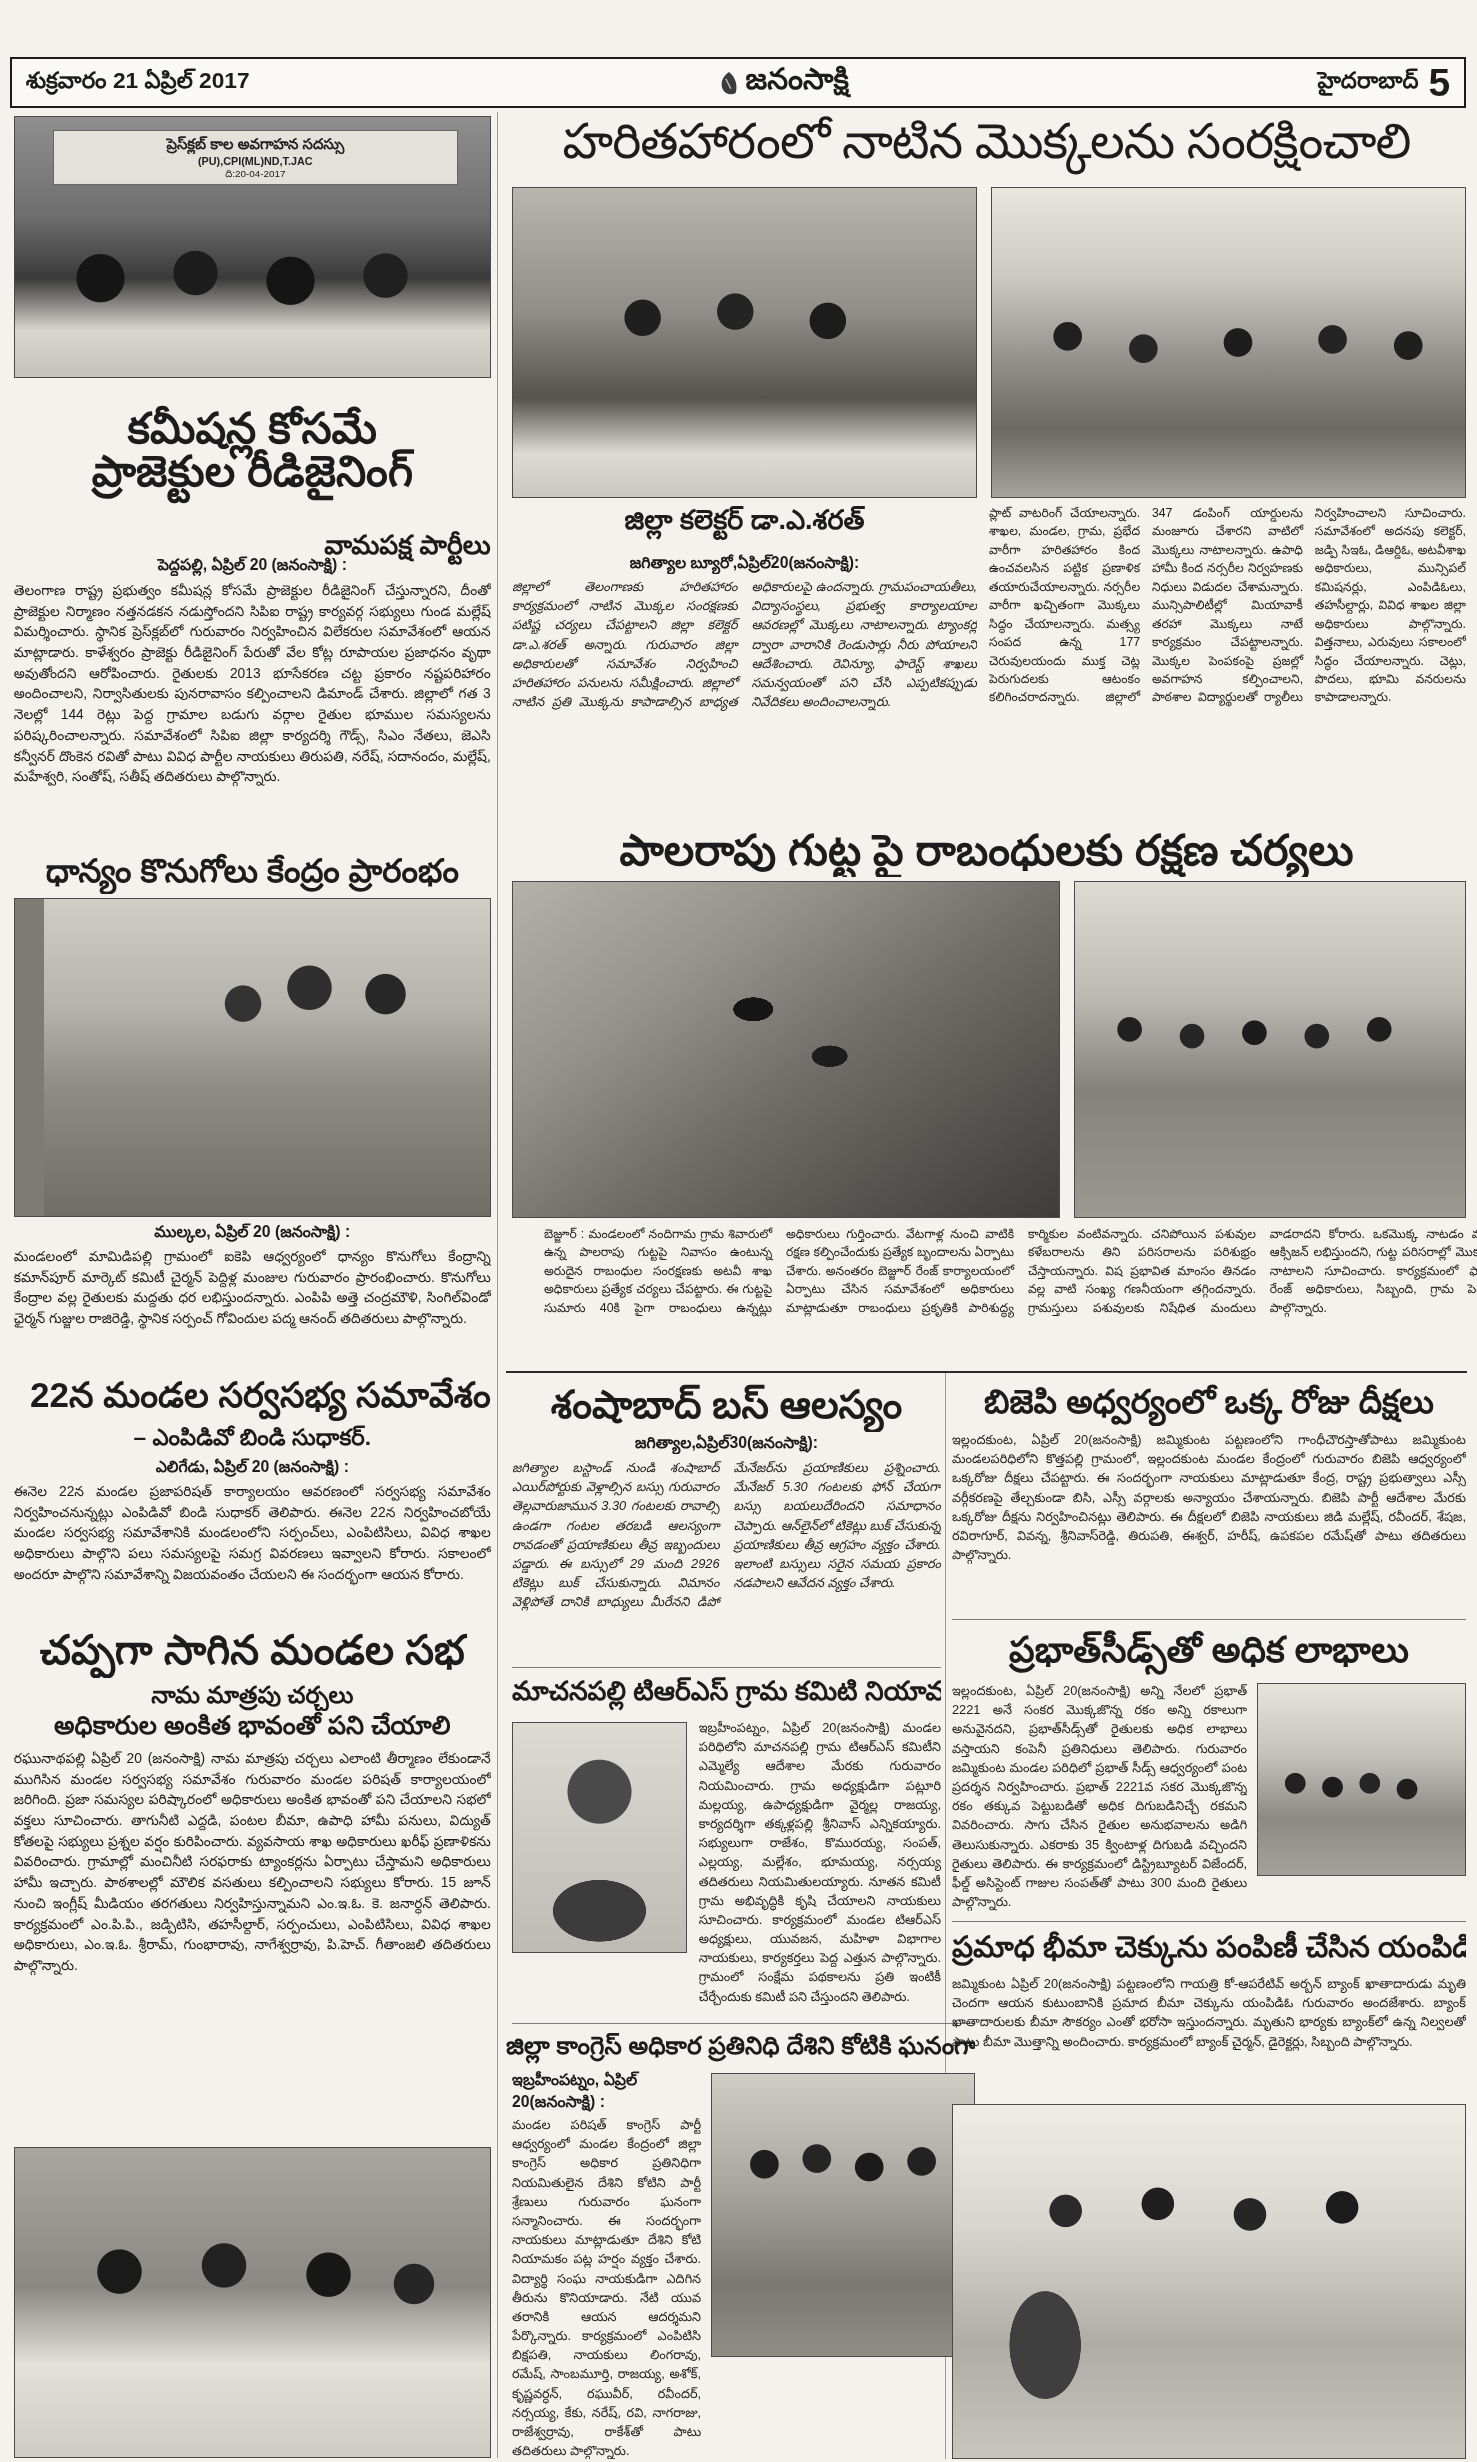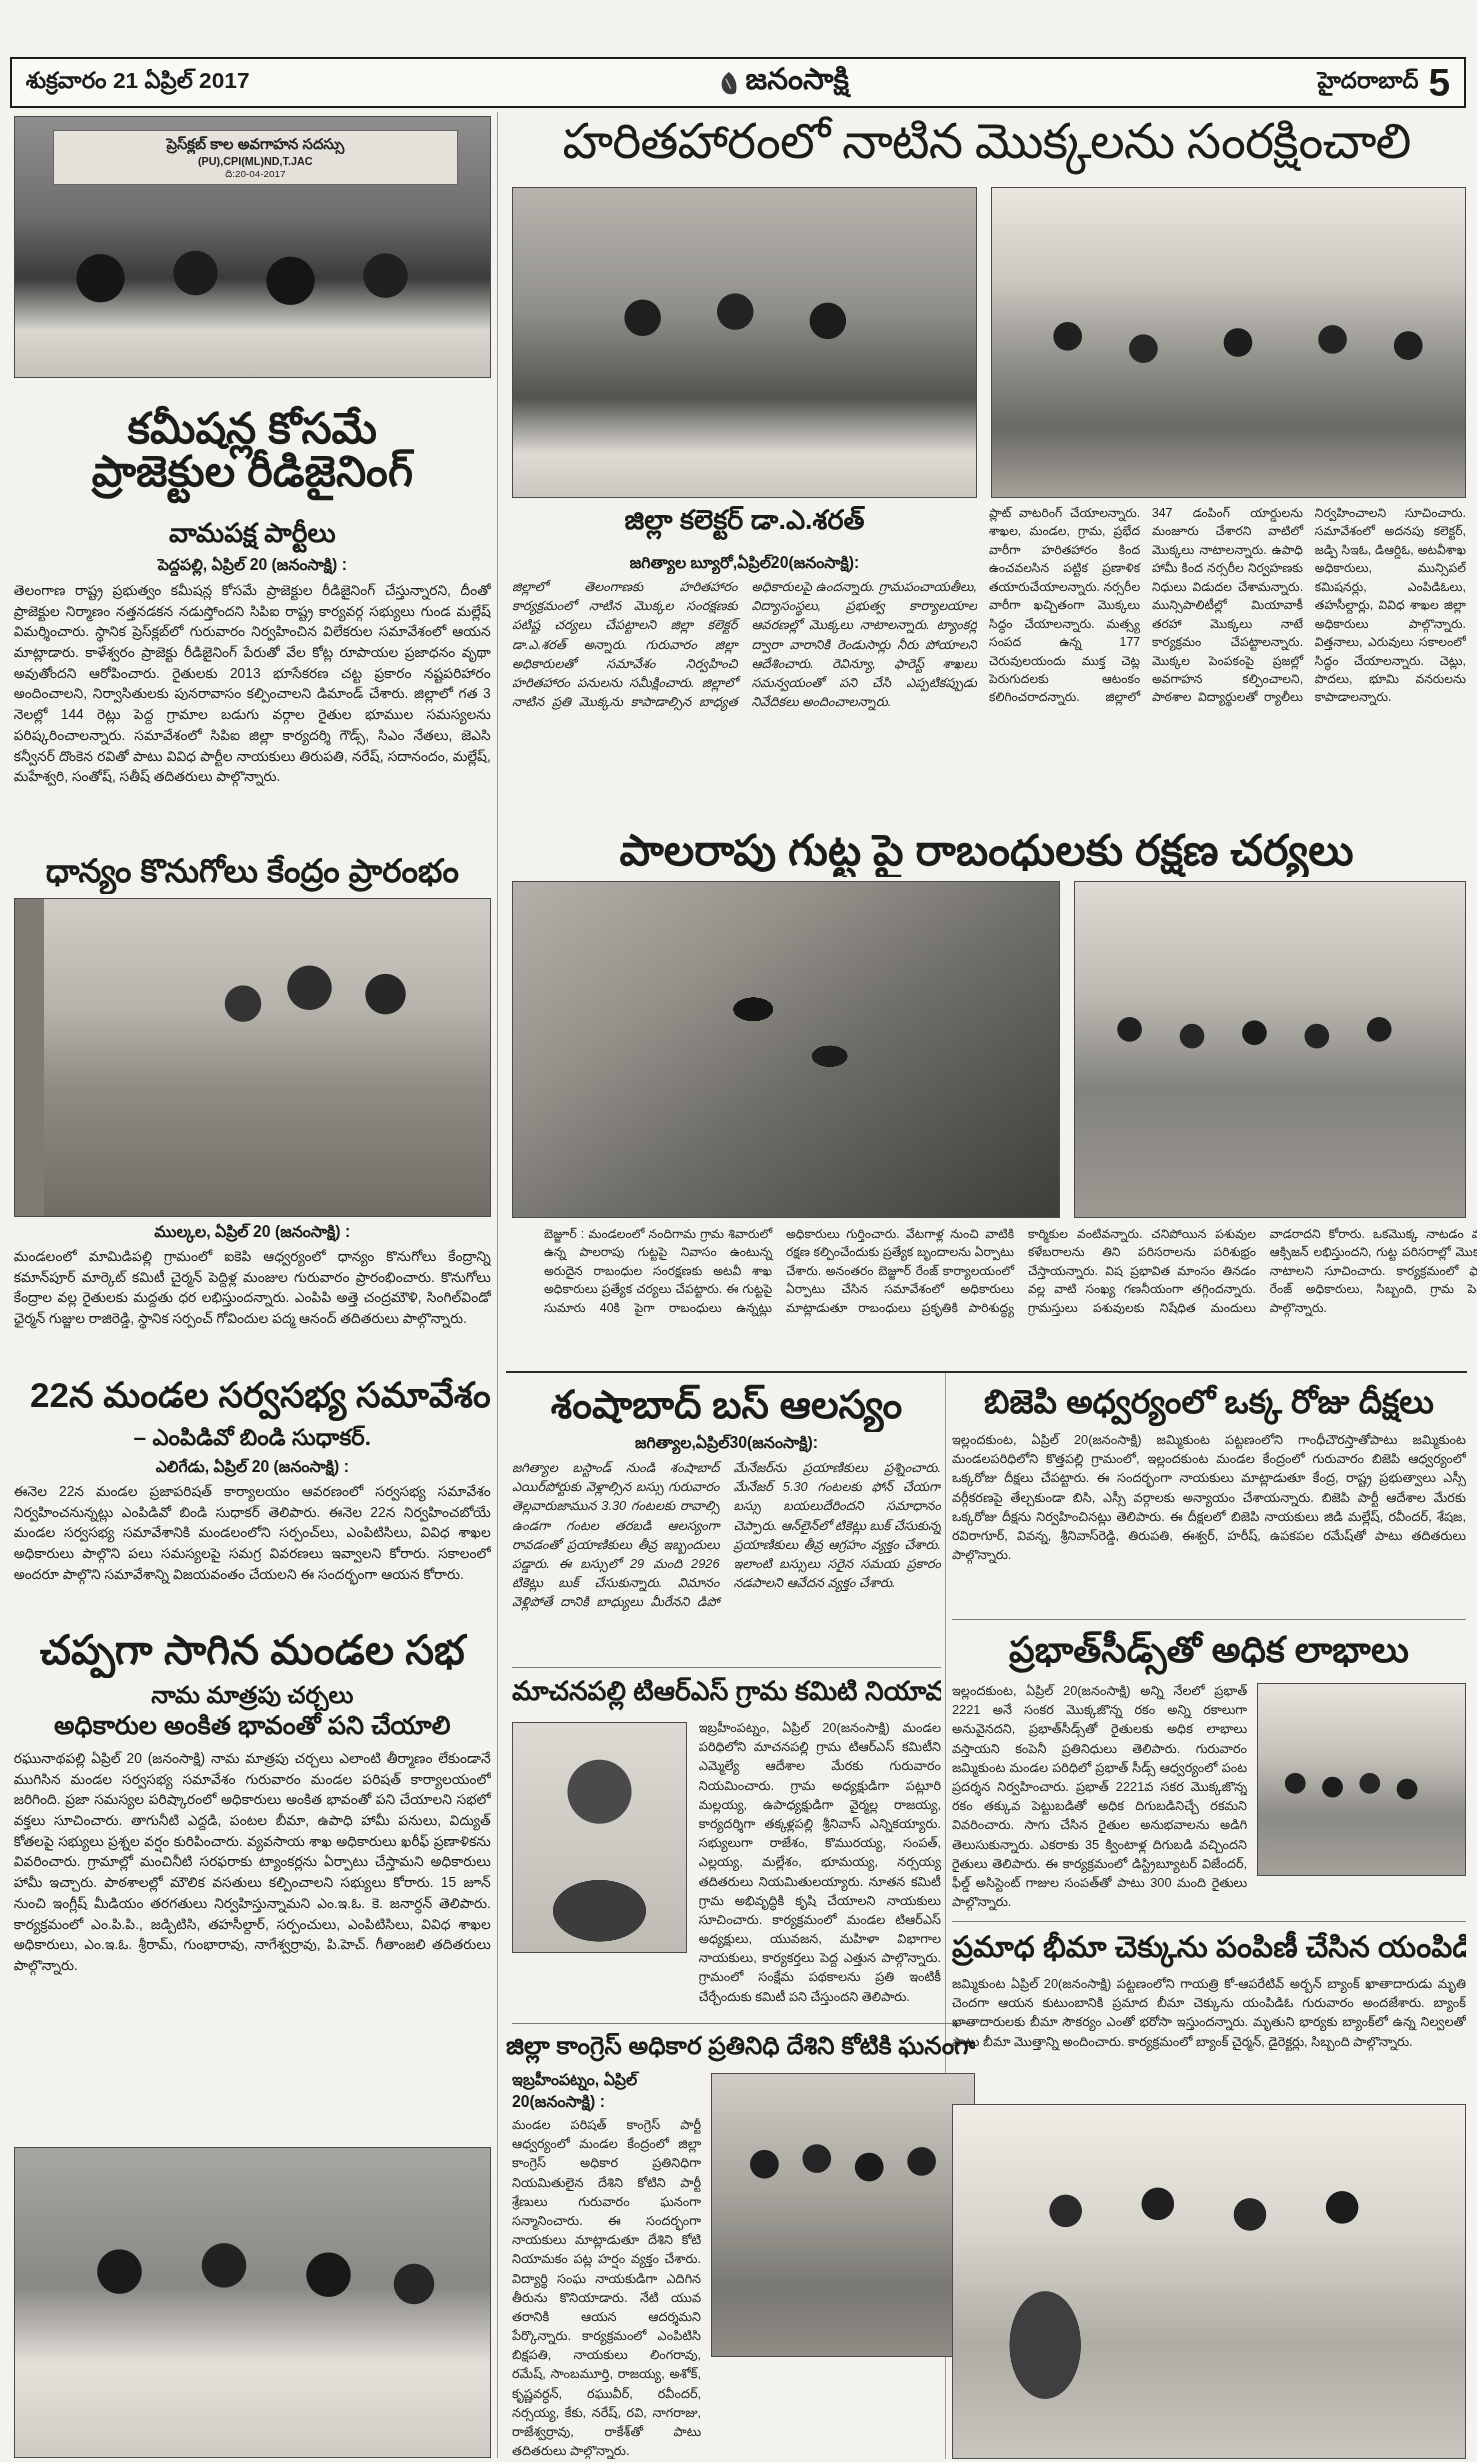--- a/index.html
+++ b/index.html
@@ -75,21 +75,21 @@
        linear-gradient(180deg,#8f8f8f 0%,#6e6e6e 38%,#3a3a3a 62%,#d8d6cf 82%,#c4c2ba 100%);">
   <div class="banner">
     <div class="b1">ప్రెస్‌క్లబ్ కాల అవగాహన సదస్సు</div>
     <div class="b2">(PU),CPI(ML)ND,T.JAC</div>
     <div class="b3">ది:20-04-2017</div>
   </div>
 </div>
 
 <div class="abs h-xl center" style="left:13.8px;top:386px;width:477px;height:59px;margin-top:16px;">కమీషన్ల కోసమే</div>
 <div class="abs h-xl center" style="left:13.8px;top:445px;width:477px;height:61px;">ప్రాజెక్టుల రీడిజైనింగ్</div>
-<div class="abs subhead center" style="left:13.8px;top:518px;width:477px;height:35px;">వామపక్ష పార్టీలు</div>
+<div class="abs subhead center" style="left:13.8px;top:530px;width:477px;height:35px;text-align:right;">వామపక్ష పార్టీలు</div>
 <div class="abs dateline center" style="left:13.8px;top:556px;width:477px;height:19.7px;">పెద్దపల్లి, ఏప్రిల్ 20 (జనంసాక్షి) :</div>
 <div class="abs body-txt" style="left:13.8px;top:581px;width:477px;height:266px;font-size:13.8px;">తెలంగాణ రాష్ట్ర ప్రభుత్వం కమీషన్ల కోసమే ప్రాజెక్టుల రీడిజైనింగ్ చేస్తున్నారని, దీంతో ప్రాజెక్టుల నిర్మాణం నత్తనడకన నడుస్తోందని సిపిఐ రాష్ట్ర కార్యవర్గ సభ్యులు గుండ మల్లేష్ విమర్శించారు. స్థానిక ప్రెస్‌క్లబ్‌లో గురువారం నిర్వహించిన విలేకరుల సమావేశంలో ఆయన మాట్లాడారు. కాళేశ్వరం ప్రాజెక్టు రీడిజైనింగ్ పేరుతో వేల కోట్ల రూపాయల ప్రజాధనం వృథా అవుతోందని ఆరోపించారు. రైతులకు 2013 భూసేకరణ చట్ట ప్రకారం నష్టపరిహారం అందించాలని, నిర్వాసితులకు పునరావాసం కల్పించాలని డిమాండ్ చేశారు. జిల్లాలో గత 3 నెలల్లో 144 రెట్లు పెద్ద గ్రామాల బడుగు వర్గాల రైతుల భూముల సమస్యలను పరిష్కరించాలన్నారు. సమావేశంలో సిపిఐ జిల్లా కార్యదర్శి గౌడ్స్, సిఎం నేతలు, జెఎసి కన్వీనర్ దొంకెన రవితో పాటు వివిధ పార్టీల నాయకులు తిరుపతి, నరేష్, సదానందం, మల్లేష్, మహేశ్వరి, సంతోష్, సతీష్ తదితరులు పాల్గొన్నారు.</div>
 
 <div class="abs h-md center" style="left:13.8px;top:851px;width:477px;height:43px;font-size:32.5px;">ధాన్యం కొనుగోలు కేంద్రం ప్రారంభం</div>
 
 <div class="photo" style="left:13.8px;top:898px;width:477px;height:319px;
      background:
        radial-gradient(circle 23.6px at 62% 28%, #2e2e2e 21.7px, transparent 22.7px),
        radial-gradient(circle 21.7px at 78% 30%, #272727 19.7px, transparent 20.7px),
        radial-gradient(circle 19.7px at 48% 33%, #333 17.7px, transparent 18.7px),

